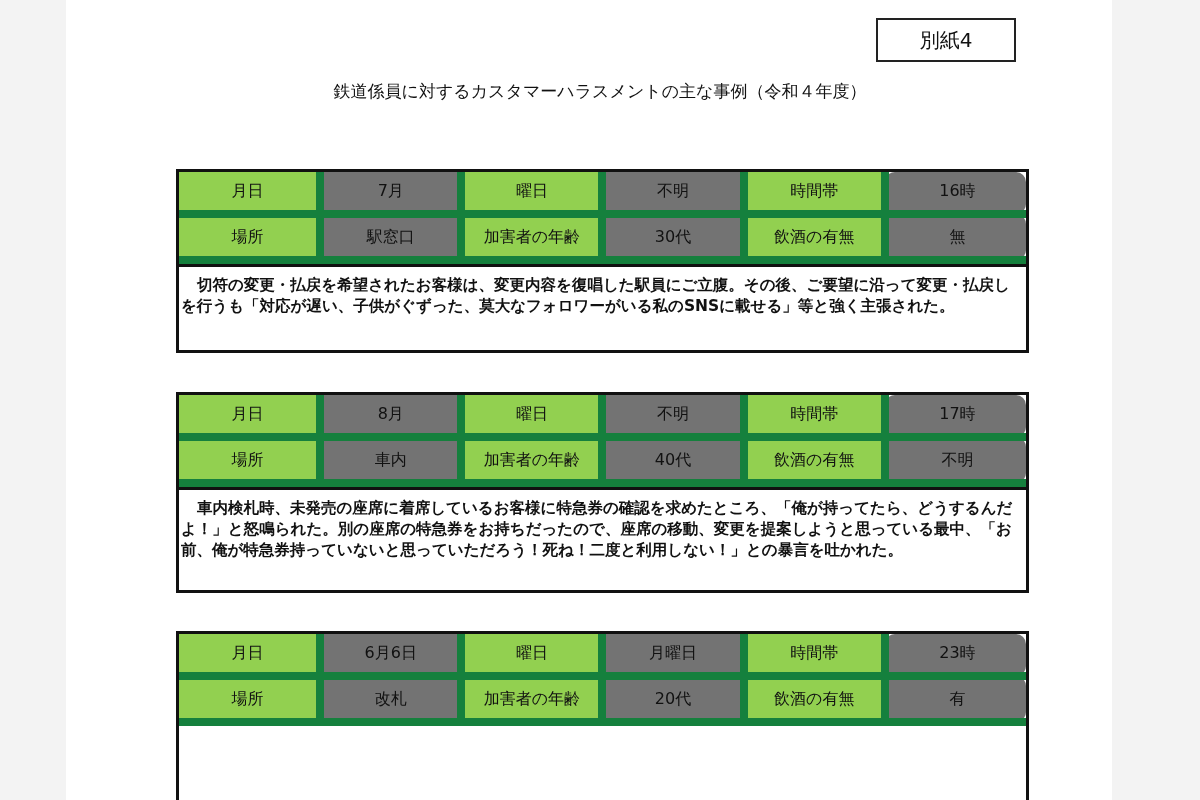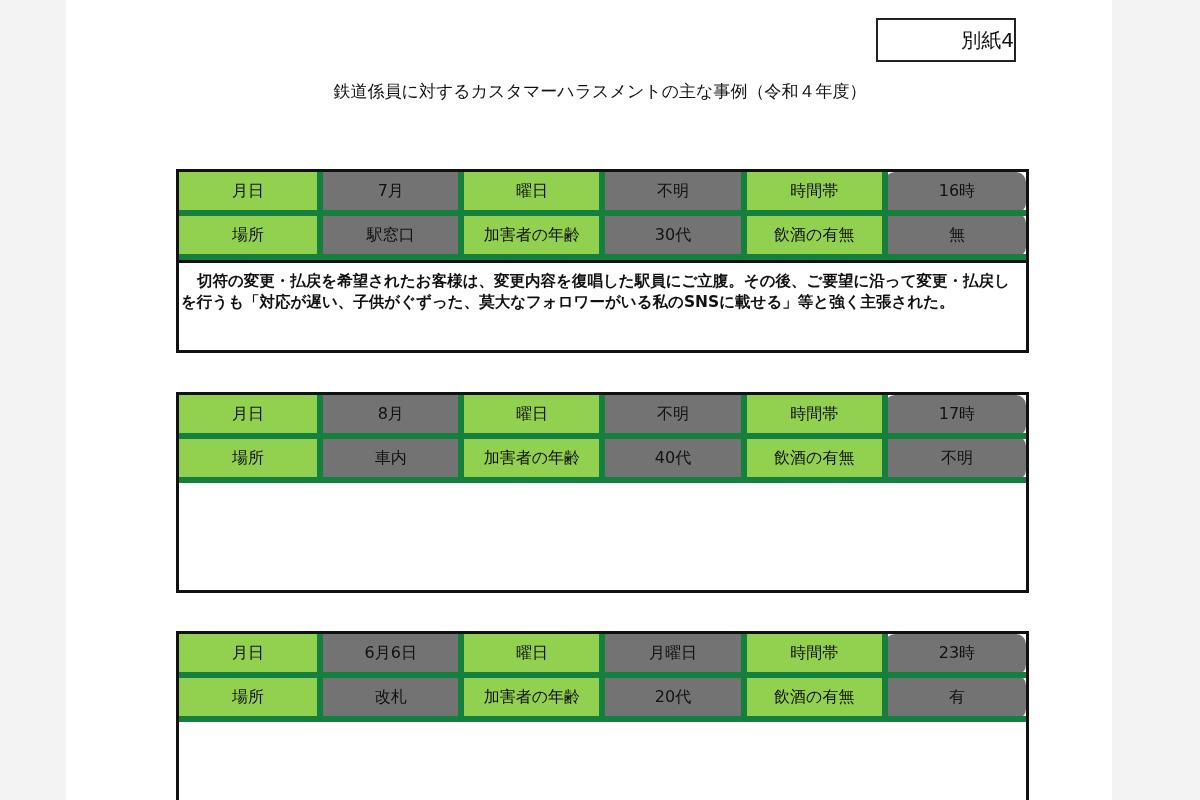--- a/index.html
+++ b/index.html
@@ -23,21 +23,21 @@
     .attachment-box {
       position: absolute;
       left: 876px;
       top: 18px;
       width: 140px;
       height: 44px;
       border: 2px solid #222;
       box-sizing: border-box;
       display: flex;
       align-items: center;
-      justify-content: flex-end;
+      justify-content: center;
       font-size: 20px;
       background: #fff;
     }
     .doc-title {
       position: absolute;
       left: 0;
       width: 1200px;
       top: 80px;
       text-align: center;
       font-size: 17px;
@@ -51,21 +51,21 @@
       border: 3px solid #111;
       background: #fff;
     }
     .case table {
       border-collapse: collapse;
       width: 100%;
       table-layout: fixed;
     }
     .case td {
       height: 38px;
-      border: 6px solid #15803d;
+      border: 8px solid #15803d;
       text-align: center;
       vertical-align: middle;
       font-size: 16px;
       padding: 0;
       white-space: nowrap;
       overflow: hidden;
     }
     .case tr:first-child td { border-top: none; }
     .case td:first-child { border-left: none; }
     .case td:last-child { border-right: none; border-radius: 10px; }
@@ -137,20 +137,21 @@
     <tr>
       <td class="label">場所</td>
       <td class="value">車内</td>
       <td class="label">加害者の年齢</td>
       <td class="value">40代</td>
       <td class="label">飲酒の有無</td>
       <td class="value">不明</td>
     </tr>
   </tbody>
     </table>
+  <div class="desc"><span class="indent"></span><span>車内検札時、未発売の座席に着席しているお客様に特急券の確認を求めたところ、「俺が持ってたら、どうするんだよ！」と怒鳴られた。別の座席の特急券をお持ちだったので、座席の移動、変更を提案しようと思っている最中、「お前、俺が特急券持っていないと思っていただろう！死ね！二度と利用しない！」との暴言を吐かれた。</span></div>
 </div>
 
 <div class="case" style="top:631px; height:200px;">
   <table>
     <tbody>
         <tr>
       <td class="label">月日</td>
       <td class="value">6月6日</td>
       <td class="label">曜日</td>
       <td class="value">月曜日</td>

